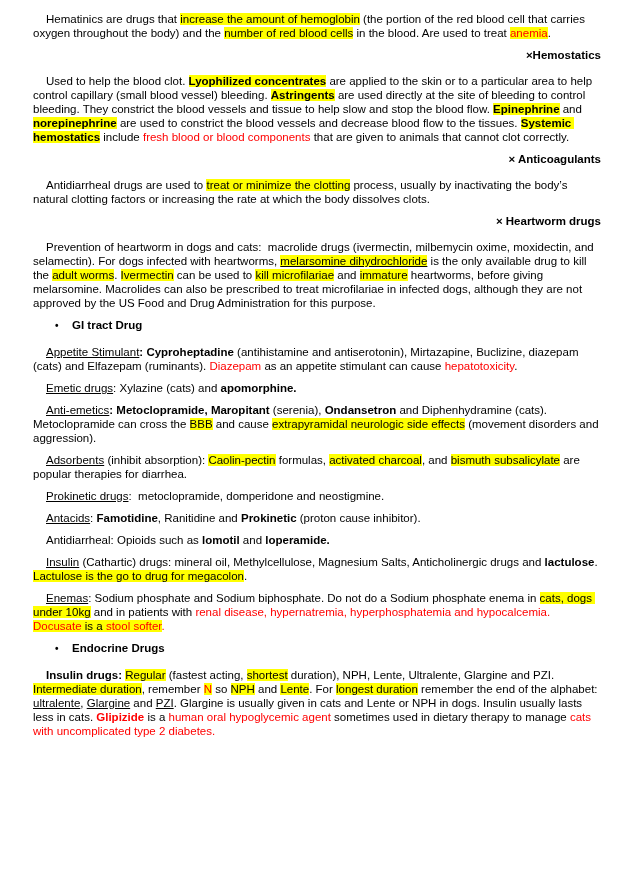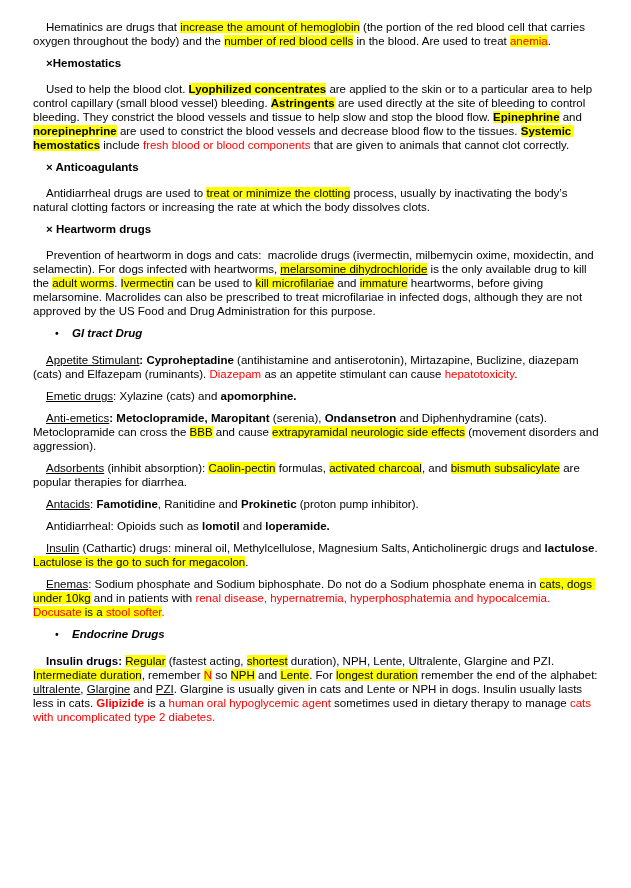--- a/index.html
+++ b/index.html
@@ -8,38 +8,38 @@
     background: #ffffff;
     font-family: "Liberation Sans", sans-serif;
     font-size: 11.5px;
     line-height: 14px;
     color: #000000;
     overflow: hidden;
   }
   .page {
     box-sizing: border-box;
     width: 631px; height: 684px;
-    padding: 20px 30px 0 33px;
+    padding: 12px 30px 0 33px;
   }
   p.doc {
     margin: 0 0 8px 0;
     text-indent: 13px;
     white-space: pre-wrap;
   }
   .hx {
     font-weight: bold;
     margin: 3px 0 12px 0;
     padding-left: 13px;
     white-space: pre-wrap;
+    text-align: right;
   }
   .hb {
     font-weight: bold;
     margin: 3px 0 12px 0;
     padding-left: 22px;
-    font-style: italic;
   }
   .hb .bullet { display: inline-block; width: 17px; font-size: 10px; }
   span.h { background: var(--hl, #ffff00); }
   span.r { color: var(--red, #ff0000); }
   span.b { font-weight: bold; }
   span.u { text-decoration: underline; }
 </style>
 </head>
 <body style="background: rgb(255, 255, 255); color: rgb(0, 0, 0);">
 
@@ -50,20 +50,21 @@
       <p class="doc"><span>Used to help the blood clot. </span><span class="b h">Lyophilized concentrates</span><span> are applied to the skin or to a particular area to help control capillary (small blood vessel) bleeding. </span><span class="b h">Astringents</span><span> are used directly at the site of bleeding to control bleeding. They constrict the blood vessels and tissue to help slow and stop the blood flow. </span><span class="b h">Epinephrine</span><span> and </span><span class="b h">norepinephrine</span><span> are used to constrict the blood vessels and decrease blood flow to the tissues. </span><span class="b h">Systemic hemostatics</span><span> include </span><span class="r">fresh blood or blood components</span><span> that are given to animals that cannot clot correctly.</span></p>
       <div class="hx"><span class="b">× Anticoagulants</span></div>
       <p class="doc"><span>Antidiarrheal drugs are used to </span><span class="h">treat or minimize the clotting</span><span> process, usually by inactivating the body’s natural clotting factors or increasing the rate at which the body dissolves clots.</span></p>
       <div class="hx"><span class="b">× Heartworm drugs</span></div>
       <p class="doc"><span>Prevention of heartworm in dogs and cats:  macrolide drugs (ivermectin, milbemycin oxime, moxidectin, and selamectin). For dogs infected with heartworms, </span><span class="h u">melarsomine dihydrochloride</span><span> is the only available drug to kill the </span><span class="h">adult worms</span><span>. </span><span class="h">Ivermectin</span><span> can be used to </span><span class="h">kill microfilariae</span><span> and </span><span class="h">immature</span><span> heartworms, before giving melarsomine. Macrolides can also be prescribed to treat microfilariae in infected dogs, although they are not approved by the US Food and Drug Administration for this purpose.</span></p>
       <div class="hb"><span class="bullet">•</span><span class="b">GI tract Drug</span></div>
       <p class="doc"><span class="u">Appetite Stimulant</span><span class="b">: </span><span class="b">Cyproheptadine</span><span> (antihistamine and antiserotonin), Mirtazapine, Buclizine, diazepam (cats) and Elfazepam (ruminants). </span><span class="r">Diazepam</span><span> as an appetite stimulant can cause </span><span class="r">hepatotoxicity</span><span>.</span></p>
       <p class="doc"><span class="u">Emetic drugs</span><span>: Xylazine (cats) and </span><span class="b">apomorphine.</span></p>
       <p class="doc"><span class="u">Anti-emetics</span><span class="b">: </span><span class="b">Metoclopramide, Maropitant</span><span> (serenia), </span><span class="b">Ondansetron</span><span> and Diphenhydramine (cats). Metoclopramide can cross the </span><span class="h">BBB</span><span> and cause </span><span class="h">extrapyramidal neurologic side effects</span><span> (movement disorders and aggression).</span></p>
       <p class="doc"><span class="u">Adsorbents</span><span> (inhibit absorption): </span><span class="h">Caolin-pectin</span><span> formulas, </span><span class="h">activated charcoal</span><span>, and </span><span class="h">bismuth subsalicylate</span><span> are popular therapies for diarrhea.</span></p>
-      <p class="doc"><span class="u">Antacids</span><span>: </span><span class="b">Famotidine</span><span>, Ranitidine and </span><span class="b">Prokinetic</span><span> (proton pump inhibitor).</span></p>
+      <p class="doc"><span class="u">Prokinetic drugs</span><span>:  metoclopramide, domperidone and neostigmine.</span></p>
+      <p class="doc"><span class="u">Antacids</span><span>: </span><span class="b">Famotidine</span><span>, Ranitidine and </span><span class="b">Prokinetic</span><span> (proton cause inhibitor).</span></p>
       <p class="doc"><span>Antidiarrheal: Opioids such as </span><span class="b">lomotil</span><span> and </span><span class="b">loperamide.</span></p>
-      <p class="doc"><span class="u">Insulin</span><span> (Cathartic) drugs: mineral oil, Methylcellulose, Magnesium Salts, Anticholinergic drugs and </span><span class="b">lactulose</span><span>. </span><span class="h">Lactulose is the go to such for megacolon</span><span>.</span></p>
+      <p class="doc"><span class="u">Insulin</span><span> (Cathartic) drugs: mineral oil, Methylcellulose, Magnesium Salts, Anticholinergic drugs and </span><span class="b">lactulose</span><span>. </span><span class="h">Lactulose is the go to drug for megacolon</span><span>.</span></p>
       <p class="doc"><span class="u">Enemas</span><span>: Sodium phosphate and Sodium biphosphate. Do not do a Sodium phosphate enema in </span><span class="h">cats, dogs under 10kg</span><span> and in patients with </span><span class="r">renal disease, hypernatremia, hyperphosphatemia and hypocalcemia</span><span class="r">. </span><span class="h r">Docusate</span><span class="h"> is a </span><span class="h r">stool softer</span><span class="r">.</span></p>
       <div class="hb"><span class="bullet">•</span><span class="b">Endocrine Drugs</span></div>
       <p class="doc"><span class="b">Insulin drugs: </span><span class="h">Regular</span><span> (fastest acting, </span><span class="h">shortest</span><span> duration), NPH, Lente, Ultralente, Glargine and PZI. </span><span class="h">Intermediate duration</span><span>, remember </span><span class="h r">N</span><span> so </span><span class="h">NPH</span><span> and </span><span class="h">Lente</span><span>. For </span><span class="h">longest duration</span><span> remember the end of the alphabet: </span><span class="u">ultralente</span><span>, </span><span class="u">Glargine</span><span> and </span><span class="u">PZI</span><span>. Glargine is usually given in cats and Lente or NPH in dogs. Insulin usually lasts less in cats. </span><span class="b r">Glipizide</span><span> is a </span><span class="r">human oral hypoglycemic agent</span><span> sometimes used in dietary therapy to manage </span><span class="r">cats with uncomplicated type 2 diabetes.</span></p>
     </div>
 </div>
 
 </body></html>

